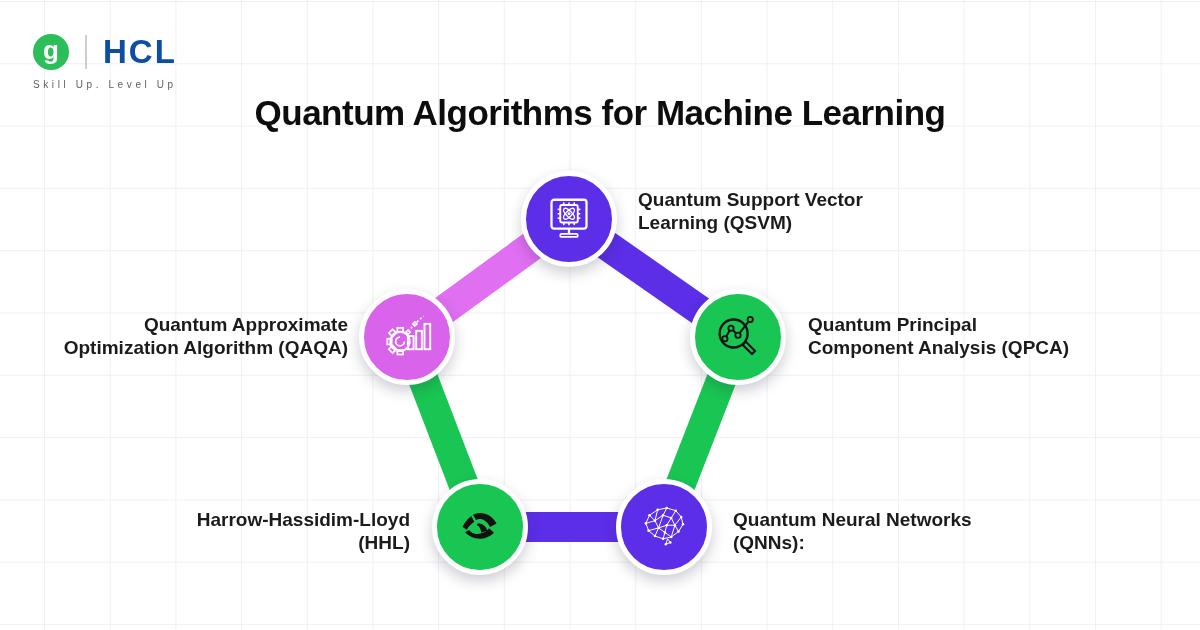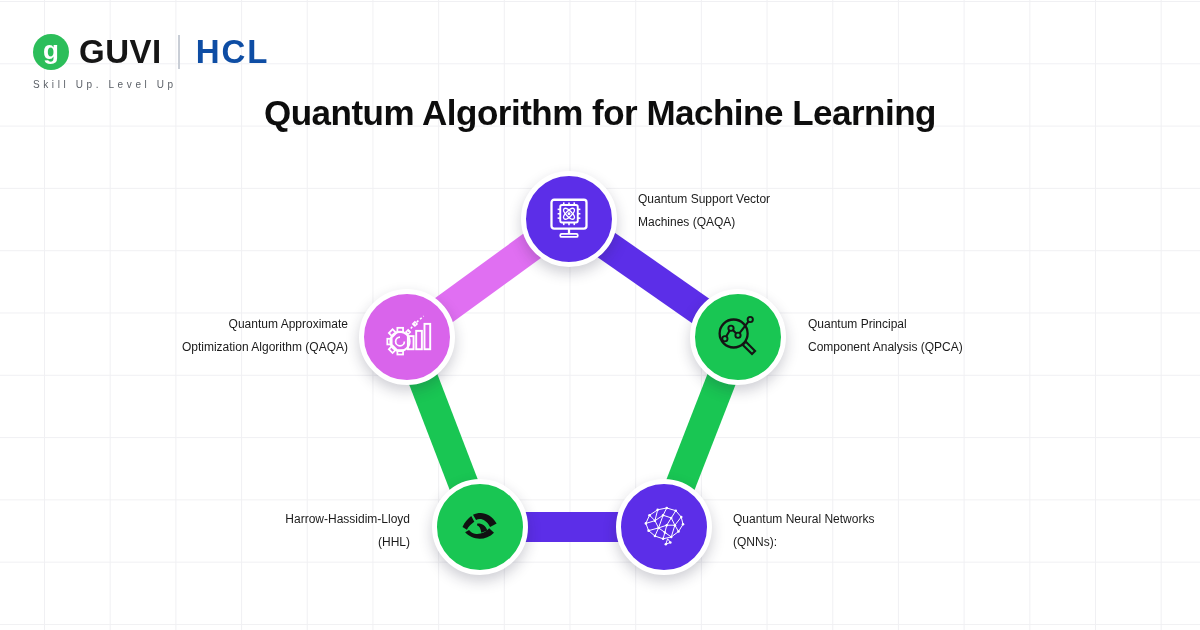--- a/index.html
+++ b/index.html
@@ -35,47 +35,46 @@
   
   .node-circle{
     position:absolute;width:86px;height:86px;border-radius:50%;
     border:5px solid #ffffff;
     box-shadow:0 6px 14px rgba(30,30,60,0.22);
     display:flex;align-items:center;justify-content:center;
   }
   .node-circle svg{display:block;}
   
   .node-label{
-    position:absolute;font-size:12px;line-height:23px;font-weight:400;color:#1b1b1b;
+    position:absolute;font-size:19px;line-height:23px;font-weight:700;color:#1b1b1b;
   }
   .align-right{text-align:right;}
   .lbl-qsvm{left:638px;top:188px;width:300px;}
   .lbl-qpca{left:808px;top:313px;width:320px;}
   .lbl-qaqa{right:852px;top:313px;width:330px;}
   .lbl-hhl{right:790px;top:508px;width:320px;}
   .lbl-qnn{left:733px;top:508px;width:300px;}
 </style>
 </head>
 <body>
 
 <div class="canvas">
 
   <div class="brand">
     <div class="brand-row">
       <div class="guvi-badge" style="background: rgb(44, 190, 90);">
         <span>g</span>
       </div>
-      <div class="guvi-word">GUVI</div>
       <div class="brand-divider"></div>
       <div class="hcl-word" style="color: rgb(14, 77, 164);">HCL</div>
     </div>
     <div class="tagline">Skill Up. Level Up</div>
   </div>
 
-  <div class="page-title">Quantum Algorithm for Machine Learning</div>
+  <div class="page-title">Quantum Algorithms for Machine Learning</div>
 
   <svg class="pentagon-svg" width="1200" height="630" viewBox="0 0 1200 630">
     <line x1="407" y1="337" x2="569" y2="219" style="stroke: rgb(224, 111, 242);"></line>
     <line x1="569" y1="219" x2="738" y2="337" style="stroke: rgb(92, 46, 232);"></line>
     <line x1="738" y1="337" x2="664" y2="527" style="stroke: rgb(25, 198, 83);"></line>
     <line x1="664" y1="527" x2="480" y2="527" style="stroke: rgb(92, 46, 232);"></line>
     <line x1="480" y1="527" x2="407" y2="337" style="stroke: rgb(25, 198, 83);"></line>
   </svg>
 
   <div class="node-circle" style="left: 521px; top: 171px; background: rgb(92, 46, 232);">
@@ -188,21 +187,21 @@
           <circle cx="44" cy="30" r="1.4"></circle>
         <circle cx="33" cy="38" r="1.4"></circle>
           <circle cx="34" cy="51" r="1.4"></circle>
           <circle cx="39" cy="49" r="1.4"></circle>
       </g>
     </svg>
   </div>
 
   <div class="node-label lbl-qsvm">
     <div>Quantum Support Vector</div>
-    <div>Machines (QAQA)</div>
+    <div>Learning (QSVM)</div>
   </div>
   <div class="node-label lbl-qpca">
     <div>Quantum Principal</div>
     <div>Component Analysis (QPCA)</div>
   </div>
   <div class="node-label lbl-qaqa align-right">
     <div>Quantum Approximate</div>
     <div>Optimization Algorithm (QAQA)</div>
   </div>
   <div class="node-label lbl-qnn">

